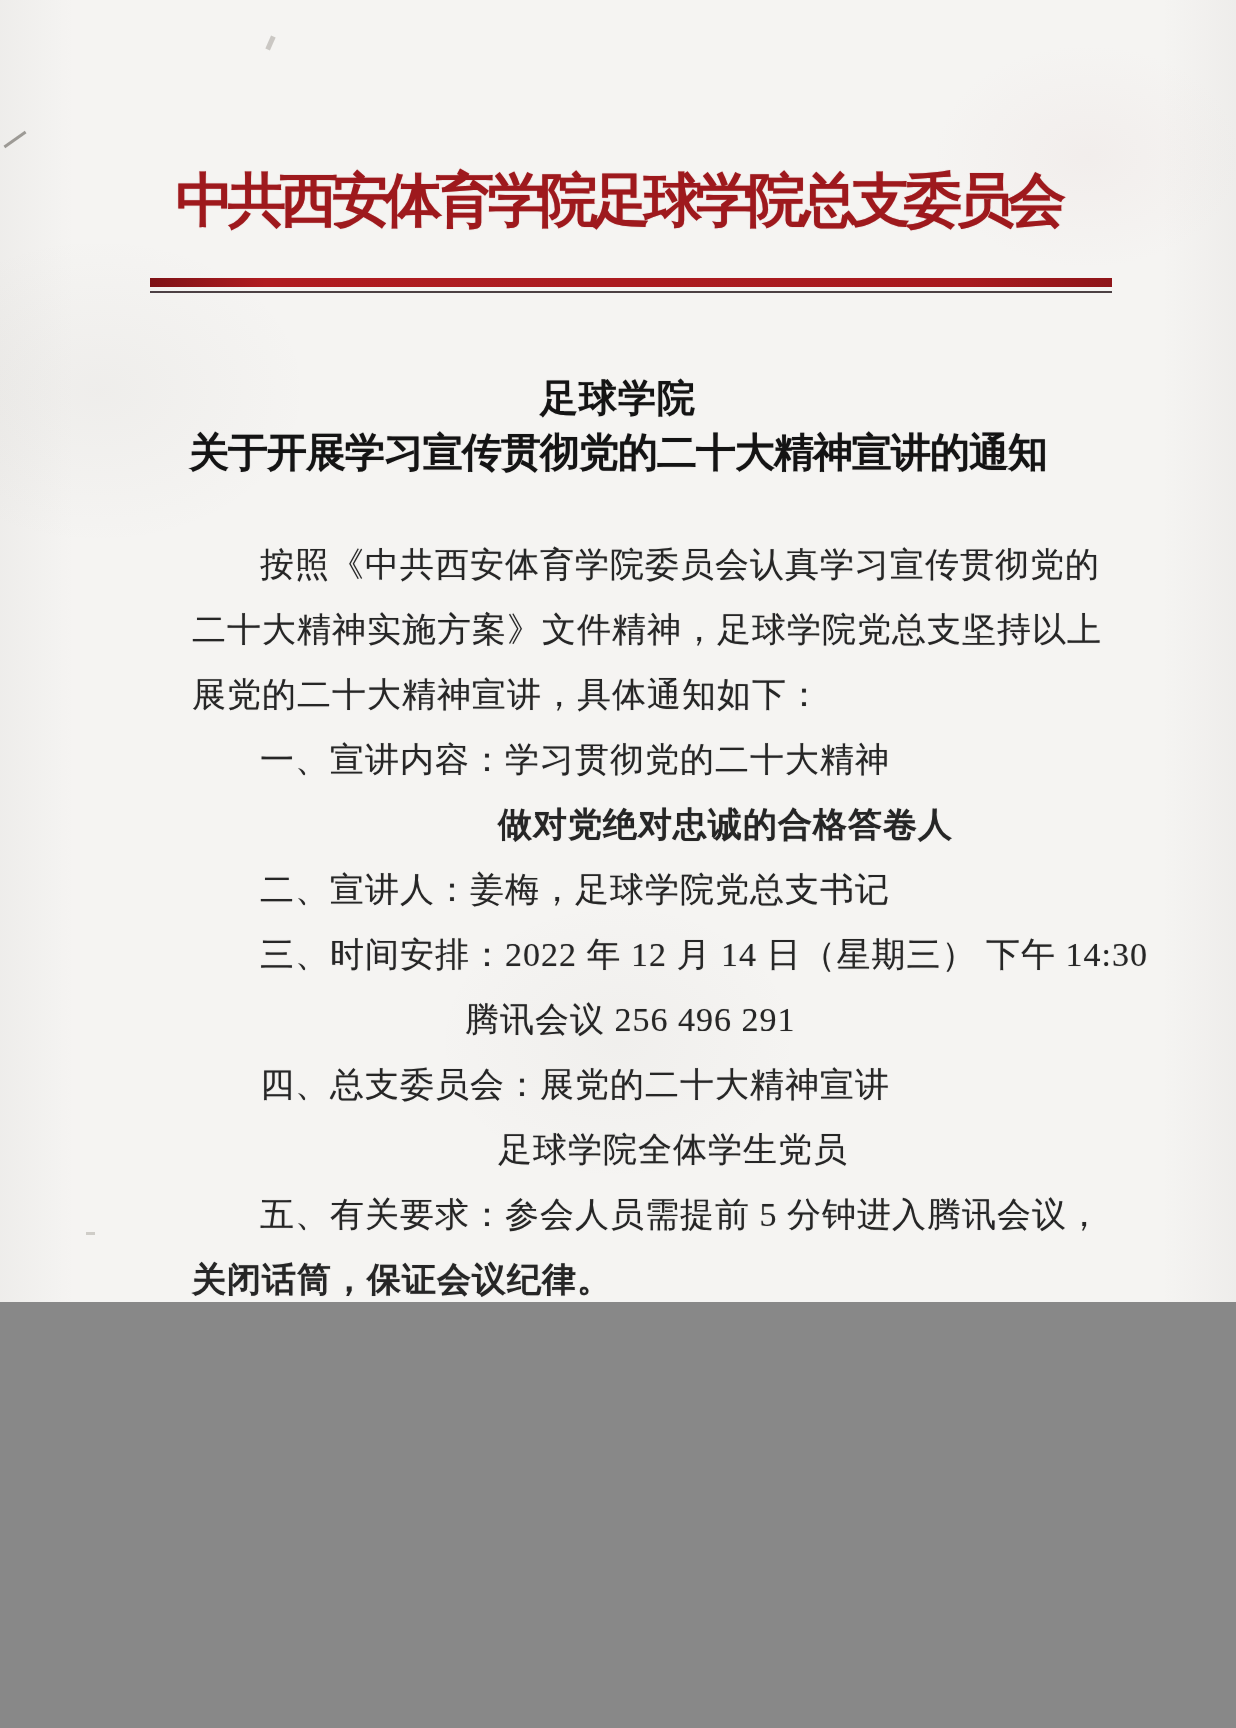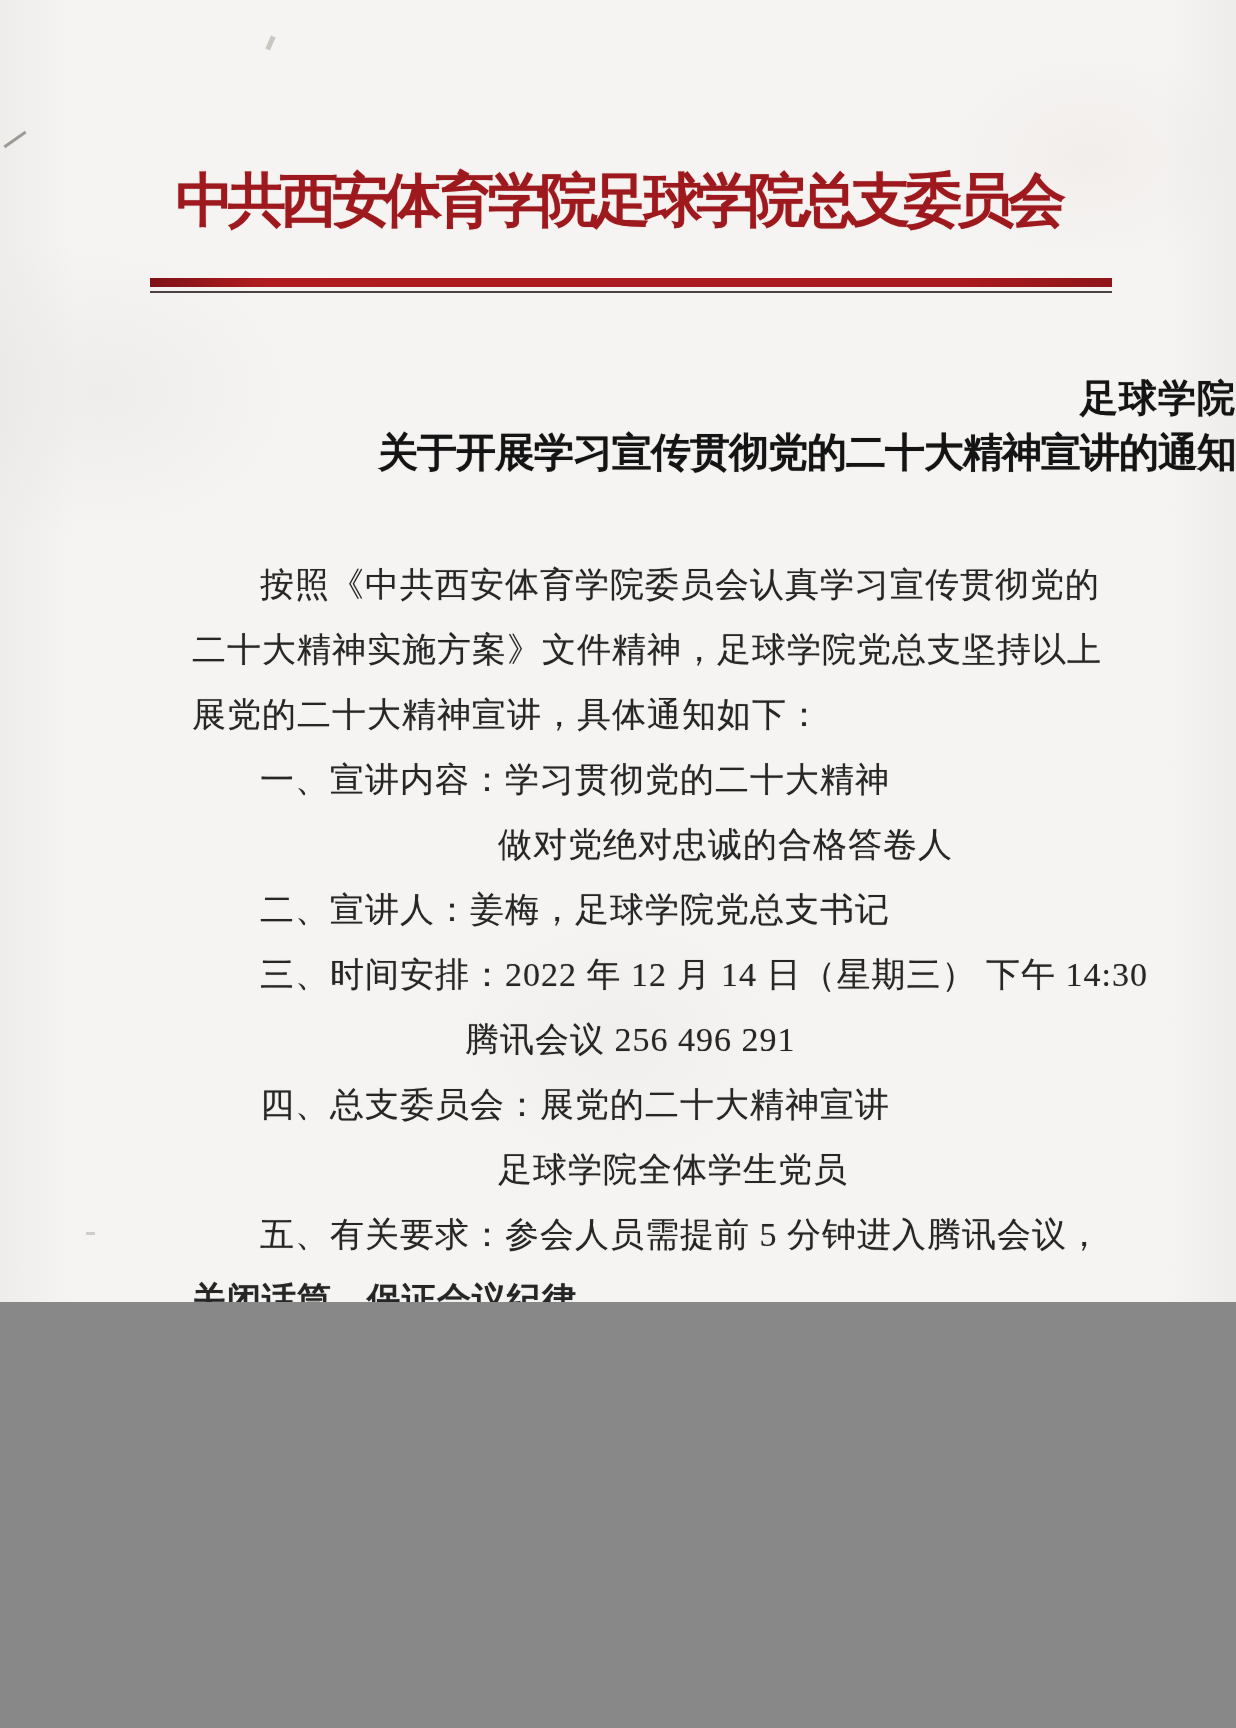--- a/index.html
+++ b/index.html
@@ -24,27 +24,27 @@
     font-size:58px;line-height:66px;font-weight:700;
     letter-spacing:-6px;
     color:#9e191d;
     text-shadow:0 0 1px rgba(158,25,29,0.55);
     white-space:nowrap;
   }
   .rule-red{position:absolute;top:278px;left:150px;width:962px;height:9px;
     background:linear-gradient(90deg,#7e1216,#b01c20 12%,#a81a1e 85%,#8f1519);}
   .rule-dark{position:absolute;top:291px;left:150px;width:962px;height:2px;background:#2e2126;opacity:.85;}
   
-  .doc-title{position:absolute;top:372px;left:0;width:100%;text-align:right;color:#141414;}
+  .doc-title{position:absolute;top:372px;left:0;width:100%;text-align:center;color:#141414;}
   .doc-title .t1{font-size:38px;line-height:52px;font-weight:700;letter-spacing:1px;
     text-shadow:0 0 1px rgba(20,20,20,0.4);}
   .doc-title .t2{font-size:40px;line-height:58px;font-weight:700;letter-spacing:-1px;
     text-shadow:0 0 1px rgba(20,20,20,0.4);white-space:nowrap;}
   
-  .body-block{position:absolute;top:552px;left:192px;width:860px;}
+  .body-block{position:absolute;top:532px;left:192px;width:860px;}
   .line{height:65px;line-height:65px;font-size:34px;letter-spacing:1px;white-space:nowrap;
     text-shadow:0 0 1px rgba(30,30,30,0.35);}
   .line .label{font-weight:400;font-family:"Liberation Sans",sans-serif;letter-spacing:1px;}
   
   .sig{position:absolute;top:1447px;right:176px;text-align:right;font-size:34px;
     text-shadow:0 0 1px rgba(30,30,30,0.35);}
   .sig .sig-org{line-height:61px;letter-spacing:0.5px;white-space:nowrap;}
   .sig .sig-date{line-height:61px;letter-spacing:2px;white-space:nowrap;}
   
   .seal{position:absolute;left:776px;top:1400px;width:234px;height:234px;
@@ -71,21 +71,21 @@
   <div class="doc-title">
     <div class="t1">足球学院</div>
     <div class="t2">关于开展学习宣传贯彻党的二十大精神宣讲的通知</div>
   </div>
 
   <div class="body-block">
       <div class="line" style="padding-left: 68px;"><span>按照《中共西安体育学院委员会认真学习宣传贯彻党的</span></div>
       <div class="line" style="padding-left: 0px;"><span>二十大精神实施方案》文件精神，足球学院党总支坚持以上</span></div>
       <div class="line" style="padding-left: 0px;"><span>展党的二十大精神宣讲，具体通知如下：</span></div>
       <div class="line" style="padding-left: 68px;"><span class="label">一、宣讲内容：</span><span>学习贯彻党的二十大精神</span></div>
-      <div class="line" style="padding-left: 306px;"><span>做对党绝对忠诚的合格答卷人</span></div>
+      <div class="line" style="padding-left: 306px; font-weight: bold;"><span>做对党绝对忠诚的合格答卷人</span></div>
       <div class="line" style="padding-left: 68px;"><span class="label">二、宣讲人：</span><span>姜梅，足球学院党总支书记</span></div>
       <div class="line" style="padding-left: 68px;"><span class="label">三、时间安排：</span><span>2022 年 12 月 14 日（星期三） 下午 14:30</span></div>
       <div class="line" style="padding-left: 273px;"><span>腾讯会议 256 496 291</span></div>
       <div class="line" style="padding-left: 68px;"><span class="label">四、总支委员会：</span><span>展党的二十大精神宣讲</span></div>
       <div class="line" style="padding-left: 306px;"><span>足球学院全体学生党员</span></div>
       <div class="line" style="padding-left: 68px;"><span class="label">五、有关要求：</span><span>参会人员需提前 5 分钟进入腾讯会议，</span></div>
       <div class="line" style="padding-left: 0px; font-weight: bold;"><span>关闭话筒，保证会议纪律。</span></div>
     </div>
 
   <div class="sig">

